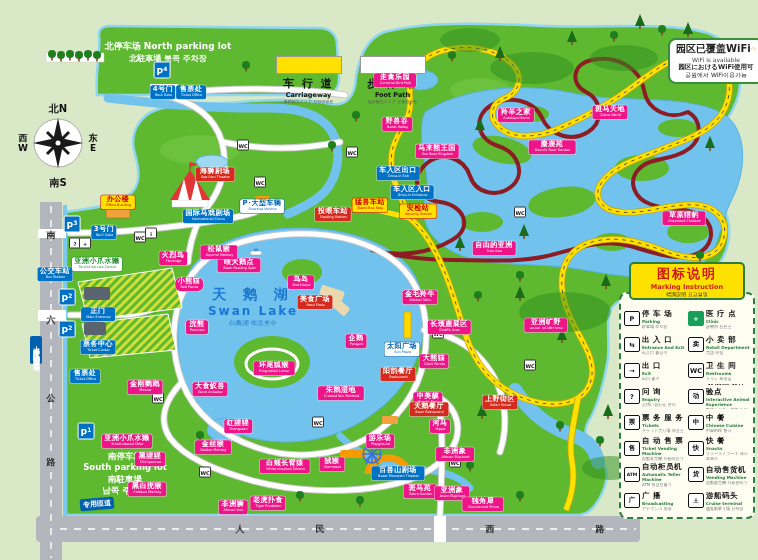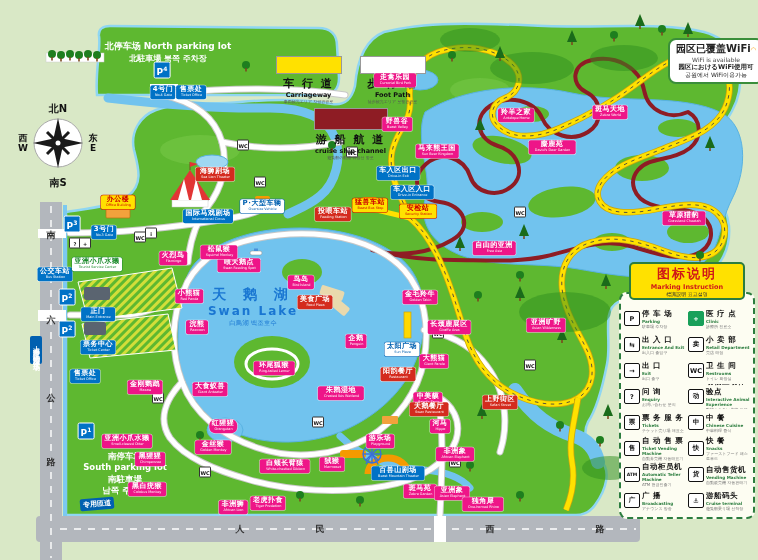--- a/index.html
+++ b/index.html
@@ -362,26 +362,20 @@
           <div class="en">Carriageway</div>
           <div class="sub">車両観光エリア 차량관광로</div>
         </div>
         <div class="rl-item">
           <div class="sw" style="background: rgb(255, 255, 255);"></div>
           <div class="cn">步 行 道</div>
           <div class="en">Foot Path</div>
           <div class="sub">徒歩観光エリア 보행관광로</div>
         </div>
       </div>
-      <div class="rl-item wide">
-        <div class="sw" style="background: rgb(142, 28, 36);"></div>
-        <div class="cn">游 船 航 道</div>
-        <div class="en">cruise ship channel</div>
-        <div class="sub">遊覧船の航路 유람선 항로</div>
-      </div>
     </div>
 
     <div class="wifi">
       <div class="w1"><span>园区已覆盖WiFi</span><span class="arc">◠</span></div>
       <div class="w2">WiFi is available</div>
       <div class="w3">园区におけるWiFi使用可</div>
       <div class="w4">공원에서 WiFi이용가능</div>
     </div>
 
     <div class="swan">
@@ -557,21 +551,21 @@
           <span class="en">David's Deer Garden</span>
         </div>
         <div class="lbl pink" style="left: 684px; top: 218px;">
           <span class="cn">草原猎豹</span>
           <span class="en">Grassland Cheetah</span>
         </div>
         <div class="lbl pink" style="left: 494px; top: 248px;">
           <span class="cn">自由的亚洲</span>
           <span class="en">Free Asia</span>
         </div>
-        <div class="lbl pink" style="left: 546px; top: 325px;">
+        <div class="lbl pink" style="left: 546px; top: 325px; font-family: Liberation Mono, monospace;">
           <span class="cn">亚洲旷野</span>
           <span class="en">Asian Wilderness</span>
         </div>
         <div class="lbl pink" style="left: 449px; top: 327px;">
           <span class="cn">长颈鹿展区</span>
           <span class="en">Giraffe Area</span>
         </div>
         <div class="lbl pink" style="left: 434px; top: 361px;">
           <span class="cn">大熊猫</span>
           <span class="en">Giant Panda</span>
@@ -601,21 +595,21 @@
           <span class="en">Bird Island</span>
         </div>
         <div class="lbl pink" style="left: 274px; top: 368px;">
           <span class="cn">环尾狐猴</span>
           <span class="en">Ring-tailed Lemur</span>
         </div>
         <div class="lbl pink" style="left: 239px; top: 265px;">
           <span class="cn">喂天鹅点</span>
           <span class="en">Swan Feeding Spot</span>
         </div>
-        <div class="lbl pink" style="left: 189px; top: 296px;">
+        <div class="lbl pink" style="left: 189px; top: 284px; border-radius: 6px;">
           <span class="cn">小熊猫</span>
           <span class="en">Red Panda</span>
         </div>
         <div class="lbl pink" style="left: 173px; top: 258px;">
           <span class="cn">火烈鸟</span>
           <span class="en">Flamingo</span>
         </div>
         <div class="lbl pink" style="left: 219px; top: 252px;">
           <span class="cn">松鼠猴</span>
           <span class="en">Squirrel Monkey</span>
@@ -641,21 +635,21 @@
           <span class="en">Chimpanzee</span>
         </div>
         <div class="lbl pink" style="left: 147px; top: 489px;">
           <span class="cn">黑白疣猴</span>
           <span class="en">Colobus Monkey</span>
         </div>
         <div class="lbl pink" style="left: 213px; top: 447px;">
           <span class="cn">金丝猴</span>
           <span class="en">Golden Monkey</span>
         </div>
-        <div class="lbl pink" style="left: 223px; top: 426px; border-radius: 6px;">
+        <div class="lbl pink" style="left: 238px; top: 426px;">
           <span class="cn">红猩猩</span>
           <span class="en">Orangutan</span>
         </div>
         <div class="lbl pink" style="left: 285px; top: 466px;">
           <span class="cn">白颊长臂猿</span>
           <span class="en">White-cheeked Gibbon</span>
         </div>
         <div class="lbl pink" style="left: 332px; top: 464px;">
           <span class="cn">狨猴</span>
           <span class="en">Marmoset</span>

